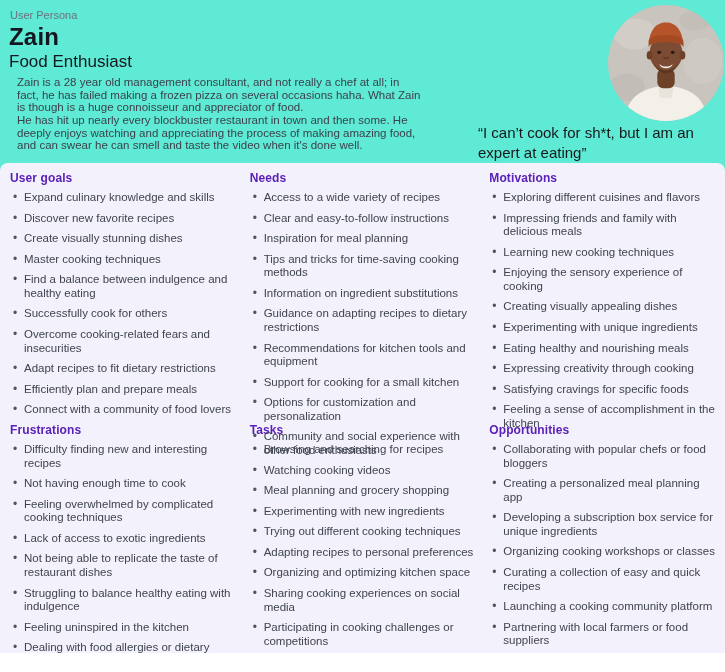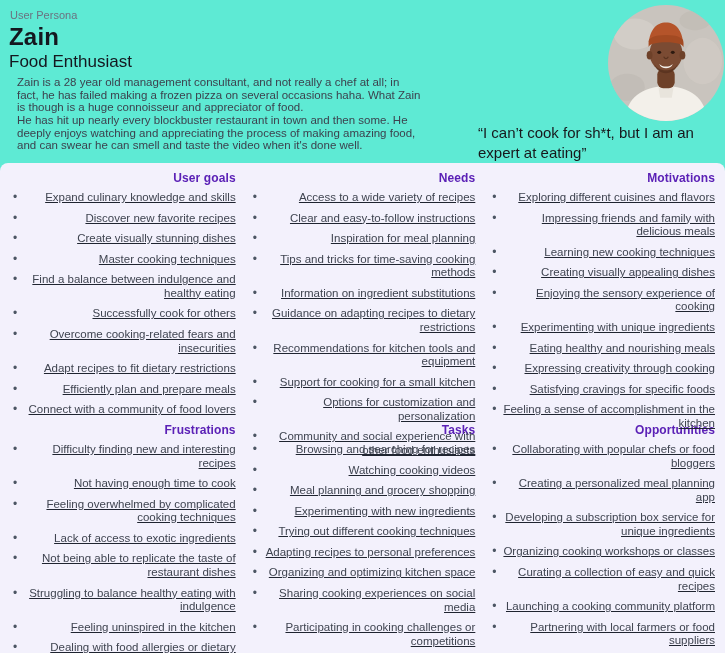--- a/index.html
+++ b/index.html
@@ -43,33 +43,32 @@
     position:absolute; left:478px; top:123px; width:242px;
     font-size:15px; line-height:1.35; color:#17181c;
   }
 
   
   .panel {
     position:absolute; left:0; right:0; top:163px; bottom:0;
     background:#f3f1fc;
     border-radius:8px 8px 0 0;
     padding:8px 10px 4px 10px;
-    text-align:right;
   }
   .grid {
     display:grid;
     grid-template-columns:repeat(3, 1fr);
     grid-template-rows:252px auto;
     column-gap:14px;
   }
   .section h2 {
     font-size:12px; font-weight:700; color:#5b21b6;
     margin-bottom:6px; letter-spacing:.1px;
   }
-  .section ul { list-style:none;text-decoration:underline; }
+  .section ul { list-style:none; }
   .section li {
     position:relative;
     padding-left:14px;
     margin-bottom:7px;
     font-size:11.5px; line-height:1.18; color:#3f4450;
   }
   .section li::before {
     content:"•";
     position:absolute; left:3px; top:-1px;
     color:#4b5563; font-size:12px;
@@ -158,22 +157,22 @@
             <li>Community and social experience with other food enthusiasts</li>
           </ul>
       </div>
 
       <div class="section">
         <h2>Motivations</h2>
         <ul>
             <li>Exploring different cuisines and flavors</li>
             <li>Impressing friends and family with delicious meals</li>
             <li>Learning new cooking techniques</li>
+            <li>Enjoying the sensory experience of cooking</li>
             <li>Creating visually appealing dishes</li>
-            <li>Enjoying the sensory experience of cooking</li>
             <li>Experimenting with unique ingredients</li>
             <li>Eating healthy and nourishing meals</li>
             <li>Expressing creativity through cooking</li>
             <li>Satisfying cravings for specific foods</li>
             <li>Feeling a sense of accomplishment in the kitchen</li>
           </ul>
       </div>
 
       <div class="section">
         <h2>Frustrations</h2>

